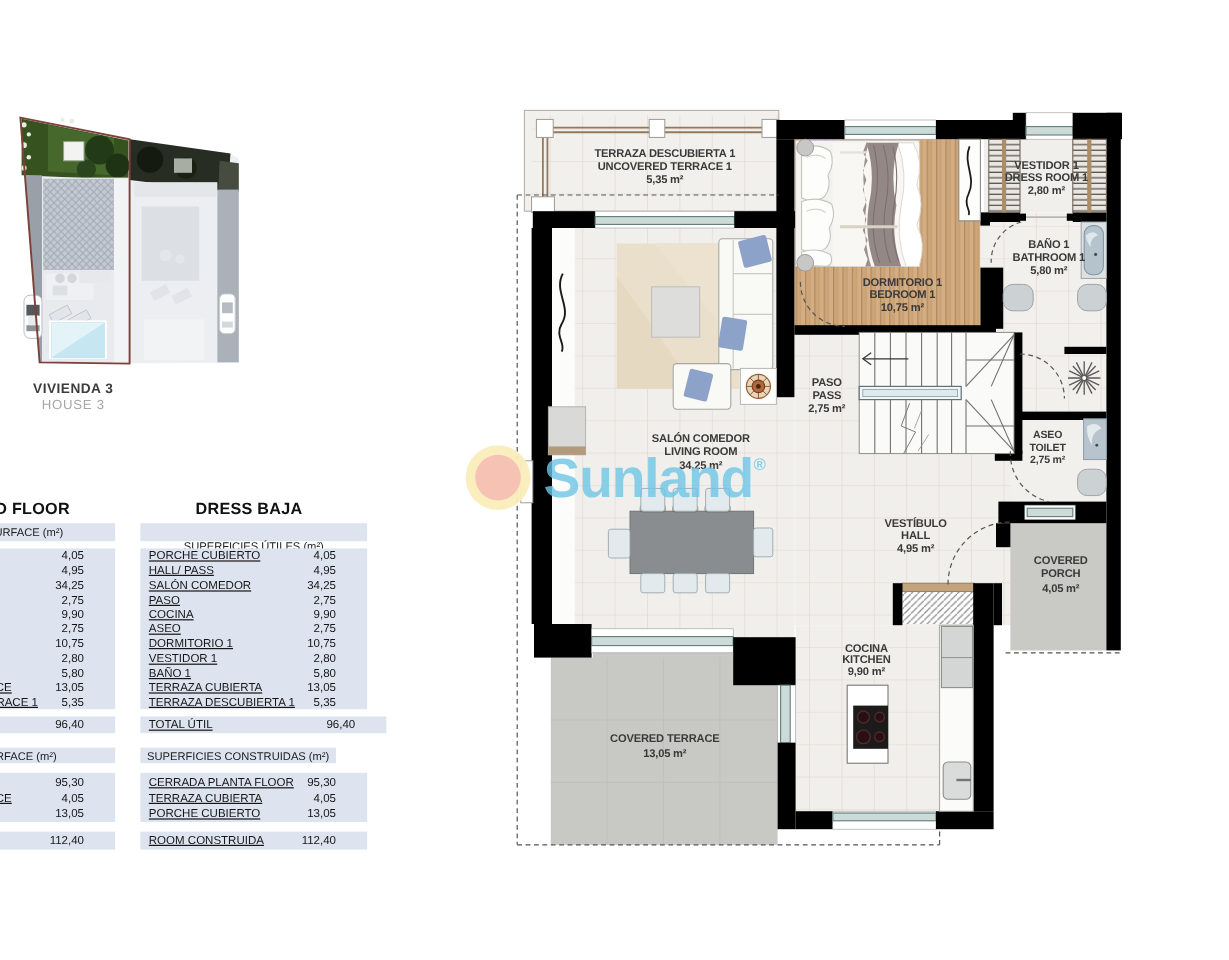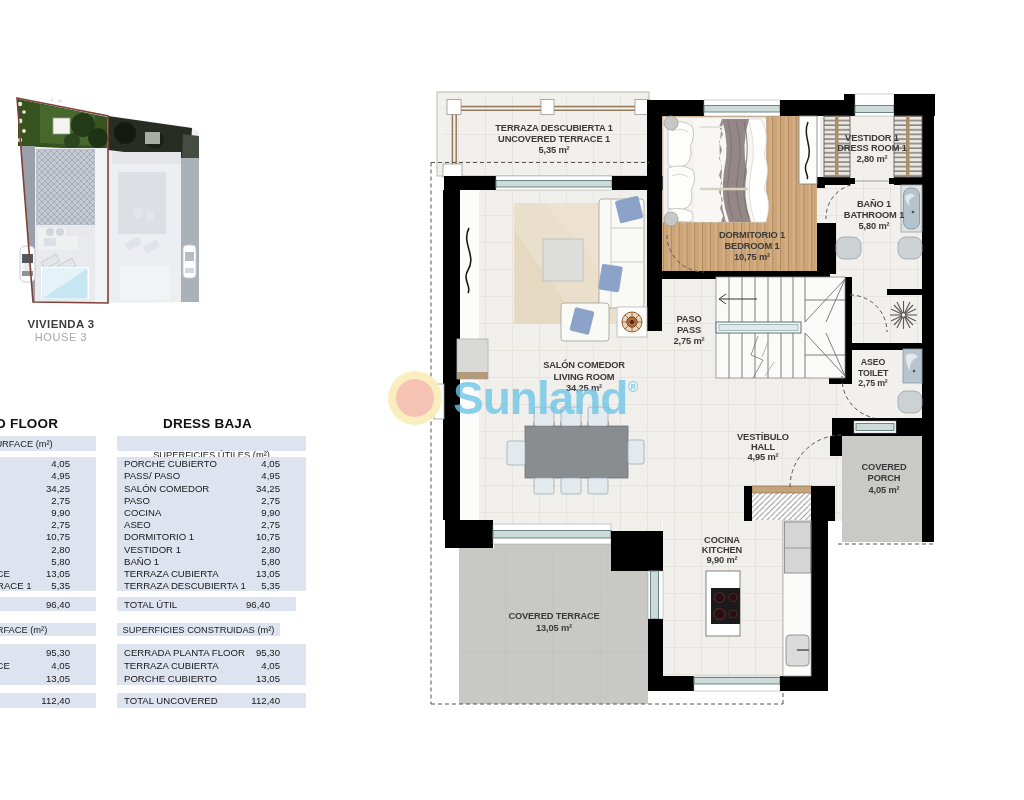--- a/index.html
+++ b/index.html
@@ -3,21 +3,21 @@
 <meta charset="utf-8">
 <style>
   html,body{margin:0;padding:0;background:#ffffff;width:1024px;height:800px;overflow:hidden;
     font-family:"Liberation Sans", sans-serif;}
   .abs{position:absolute;}
   .tbl{position:absolute;font-family:"Liberation Sans", sans-serif;color:#1b1b1b;}
   .band{position:absolute;background:#dde4ef;}
   .ttl{position:absolute;font-weight:bold;font-size:13.5px;color:#111;text-align:center;width:100%;letter-spacing:0.2px;}
   .hdr{position:absolute;width:100%;text-align:center;font-size:9.3px;color:#1b1b1b;}
   .rw{position:absolute;left:0;width:100%;font-size:9.6px;color:#161616;}
-  .rl{position:absolute;left:7px;top:0;white-space:nowrap;}
+  .rl{position:absolute;left:7px;top:0;white-space:nowrap;text-decoration:underline;}
   .rv{position:absolute;right:26px;top:0;}
 </style>
 </head>
 <body>
 
 <div class="abs" style="left:0;top:88px;width:230px;height:270px;">
 <svg width="230" height="270" viewBox="0 0 230 270" xmlns="http://www.w3.org/2000/svg">
 
   <g>
     <polygon points="108,28 192,40 199,44 199,214 108,215" fill="#eff0f3"></polygon>
@@ -169,21 +169,21 @@
   <div class="ttl" style="top:6px;left:-4px;">DRESS BAJA</div>
   <div class="band" style="left:0;top:25.5px;width:189px;height:15.5px;">
       <div class="hdr" style="top:3px;margin-top:11px;">SUPERFICIES ÚTILES (m²)</div>
     </div>
   <div class="band" style="left:0;top:47px;width:189px;height:134px;"></div>
   <div class="rw" style="top:48.2px;">
       <span class="rl">PORCHE CUBIERTO</span>
       <span class="rv">4,05</span>
     </div>
   <div class="rw" style="top:60.4px;">
-      <span class="rl">PASS/ PASO</span>
+      <span class="rl">HALL/ PASS</span>
       <span class="rv">4,95</span>
     </div>
   <div class="rw" style="top:72.6px;">
       <span class="rl">SALÓN COMEDOR</span>
       <span class="rv">34,25</span>
     </div>
   <div class="rw" style="top:84.7px;">
       <span class="rl">PASO</span>
       <span class="rv">2,75</span>
     </div>
@@ -208,21 +208,21 @@
       <span class="rv">5,80</span>
     </div>
   <div class="rw" style="top:157.8px;">
       <span class="rl">TERRAZA CUBIERTA</span>
       <span class="rv">13,05</span>
     </div>
   <div class="rw" style="top:170.0px;">
       <span class="rl">TERRAZA DESCUBIERTA 1</span>
       <span class="rv">5,35</span>
     </div>
-  <div class="band" style="left:0;top:187px;width:179px;height:14px;">
+  <div class="band" style="left:0;top:187px;width:205px;height:14px;">
       <div class="rw" style="top:2px;">
         <span class="rl">TOTAL ÚTIL</span>
         <span class="rv">96,40</span>
       </div>
     </div>
   <div class="band" style="left:0;top:212.8px;width:163px;height:13.7px;">
       <div class="hdr" style="top:2px;">SUPERFICIES CONSTRUIDAS (m²)</div>
     </div>
   <div class="band" style="left:0;top:234px;width:189px;height:41px;"></div>
   <div class="rw" style="top:236.5px;">
@@ -232,21 +232,21 @@
   <div class="rw" style="top:249.5px;">
       <span class="rl">TERRAZA CUBIERTA</span>
       <span class="rv">4,05</span>
     </div>
   <div class="rw" style="top:262.5px;">
       <span class="rl">PORCHE CUBIERTO</span>
       <span class="rv">13,05</span>
     </div>
   <div class="band" style="left:0;top:282.5px;width:189px;height:15px;">
       <div class="rw" style="top:2.5px;">
-        <span class="rl">TOTAL UNCOVERED</span>
+        <span class="rl">ROOM CONSTRUIDA</span>
         <span class="rv">112,40</span>
       </div>
     </div>
 </div>
 
 <div class="abs" style="left:0;top:0;width:1024px;height:800px;">
 <svg width="1024" height="800" viewBox="0 0 1024 800" xmlns="http://www.w3.org/2000/svg">
 <defs>
   <pattern id="wood" width="7.8" height="60" patternUnits="userSpaceOnUse">
     <rect width="7.8" height="60" fill="#d5ad82"></rect>

